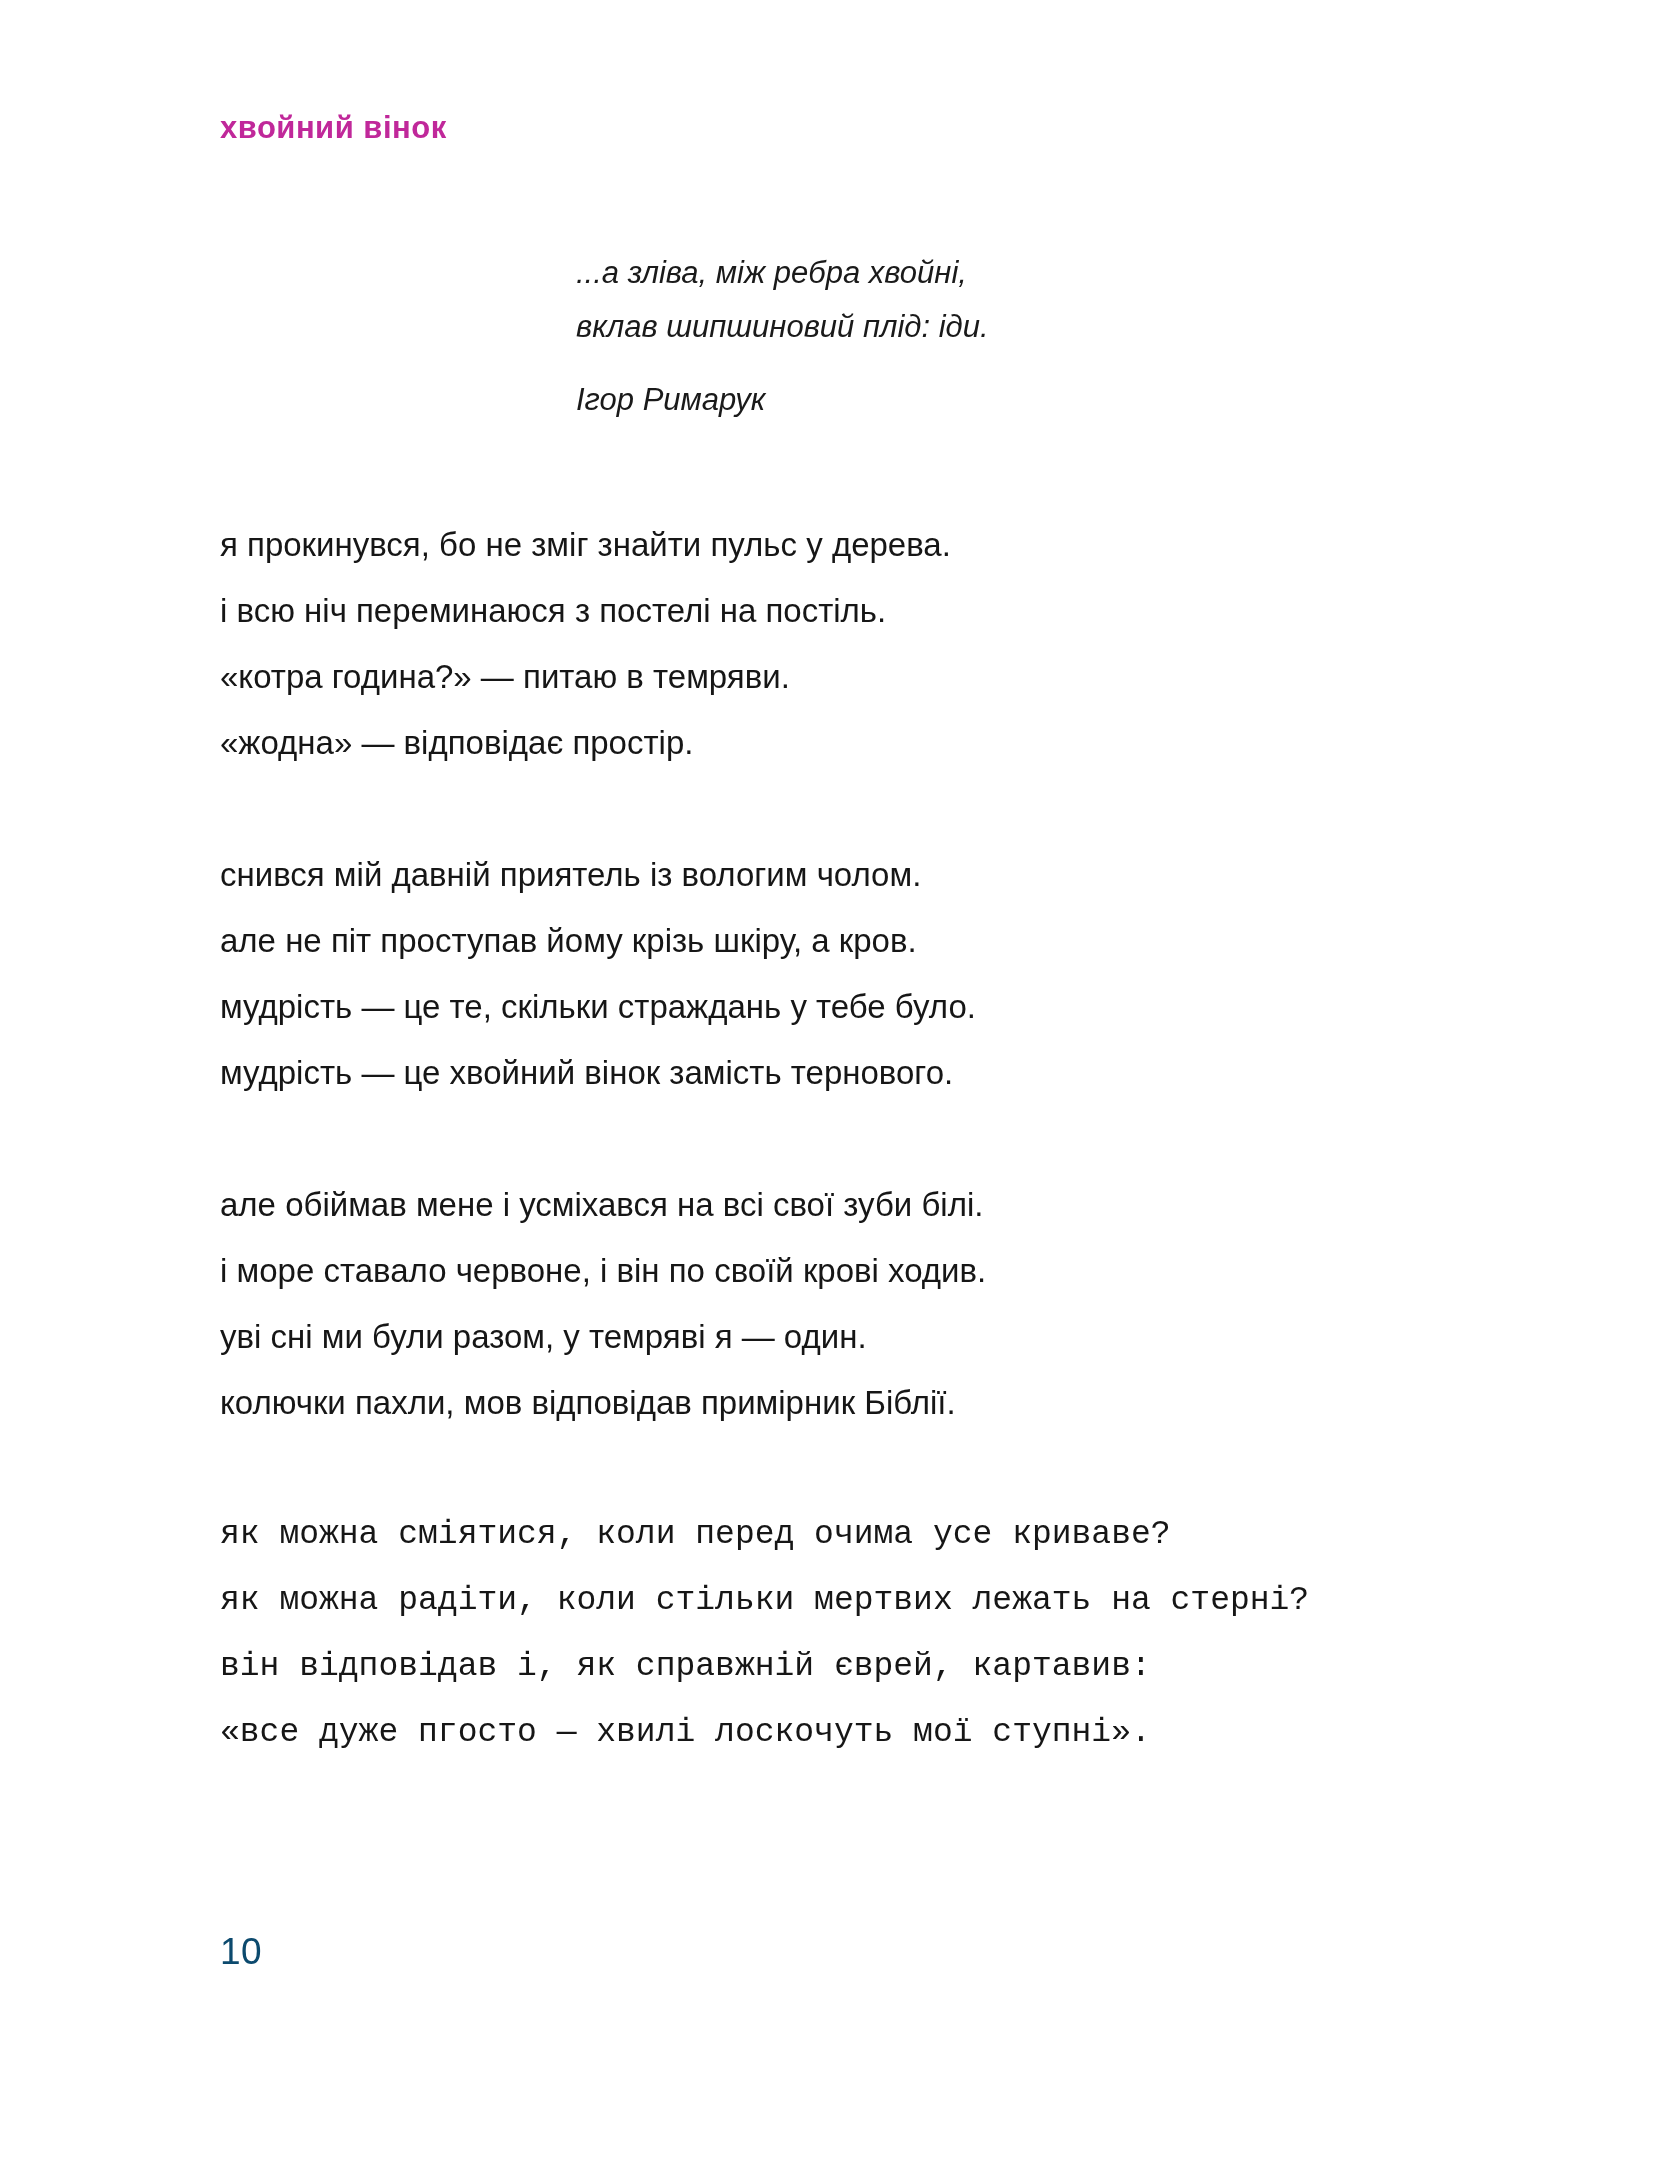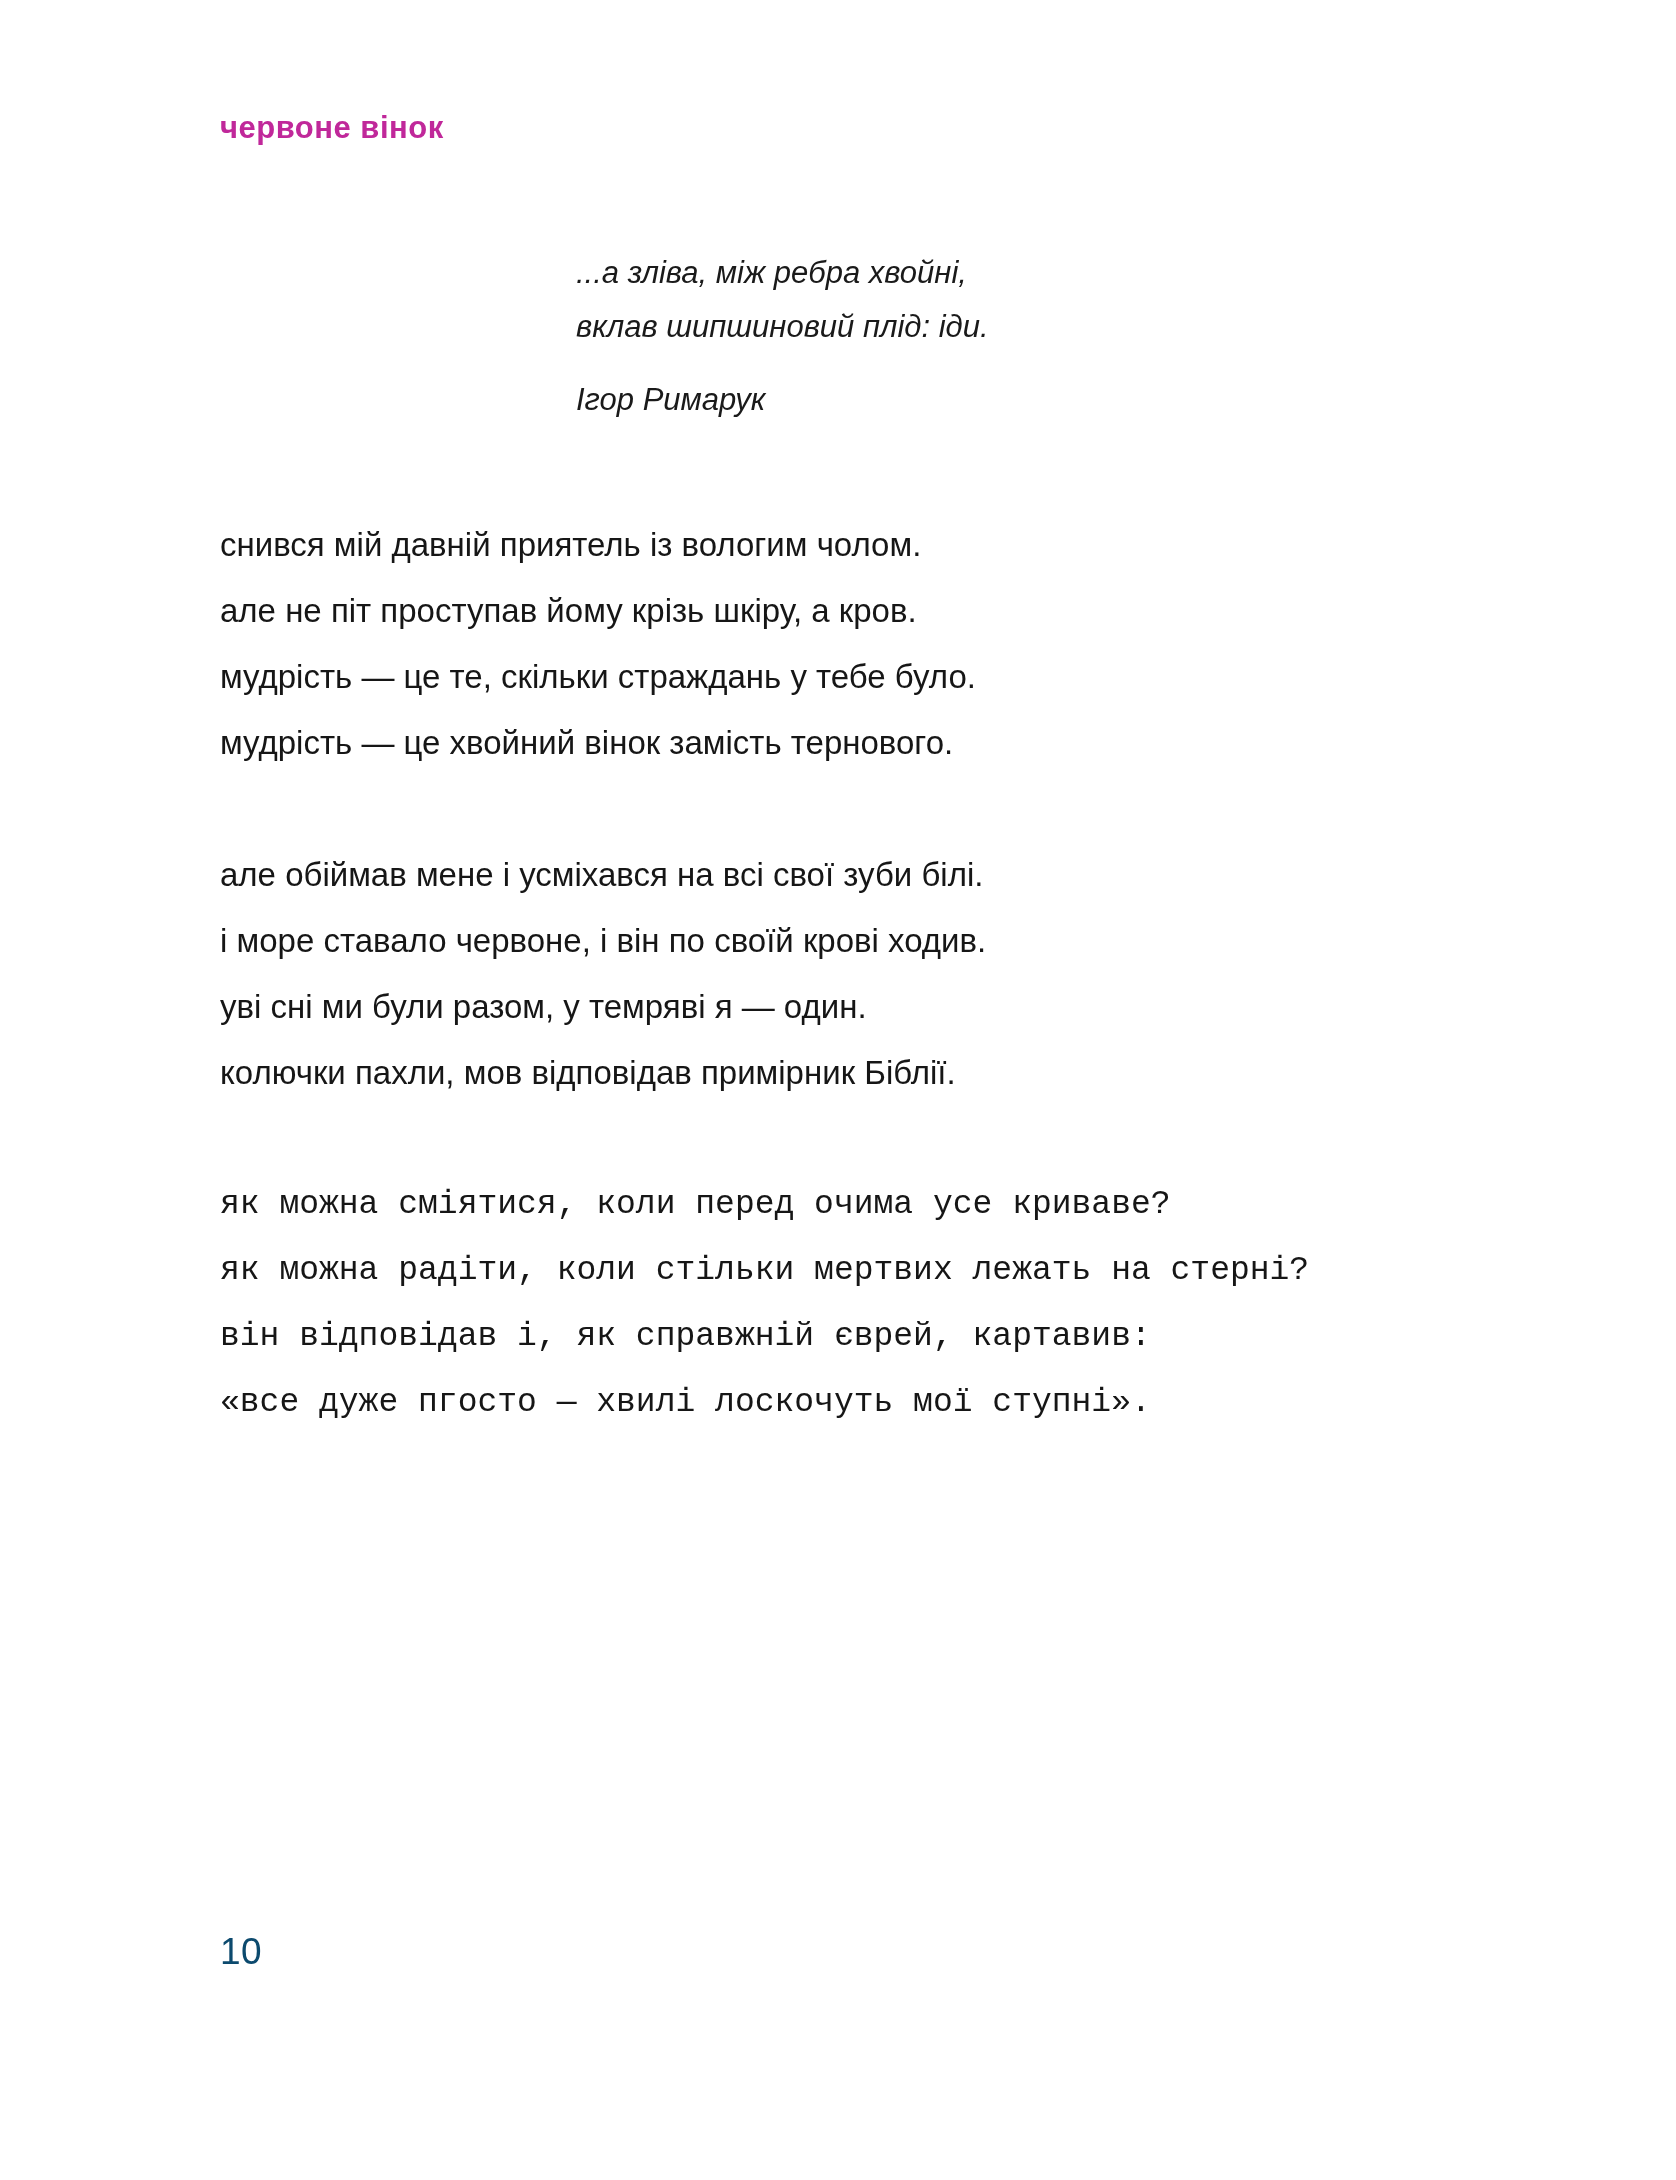--- a/index.html
+++ b/index.html
@@ -89,30 +89,36 @@
     font-size: 37px;
     color: #0c4a6e;
     letter-spacing: 0.4px;
   }
 </style>
 </head>
 <body>
 
 <div class="page">
 
-  <div class="poem-title">червоне вінок</div>
+  <div class="poem-title">хвойний вінок</div>
 
   <div class="epigraph">
     <span class="epi-line">...а зліва, між ребра хвойні,</span>
     <span class="epi-line">вклав шипшиновий плід: іди.</span>
     <span class="epi-source">Ігор Римарук</span>
   </div>
 
   <div class="poem-body">
 
+    <div class="stanza">
+      <span class="verse-line">я прокинувся, бо не зміг знайти пульс у дерева.</span>
+      <span class="verse-line">і всю ніч переминаюся з постелі на постіль.</span>
+      <span class="verse-line">«котра година?» — питаю в темряви.</span>
+      <span class="verse-line">«жодна» — відповідає простір.</span>
+    </div>
 
     <div class="stanza">
       <span class="verse-line">снився мій давній приятель із вологим чолом.</span>
       <span class="verse-line">але не піт проступав йому крізь шкіру, а кров.</span>
       <span class="verse-line">мудрість — це те, скільки страждань у тебе було.</span>
       <span class="verse-line">мудрість — це хвойний вінок замість тернового.</span>
     </div>
 
     <div class="stanza">
       <span class="verse-line">але обіймав мене і усміхався на всі свої зуби білі.</span>

